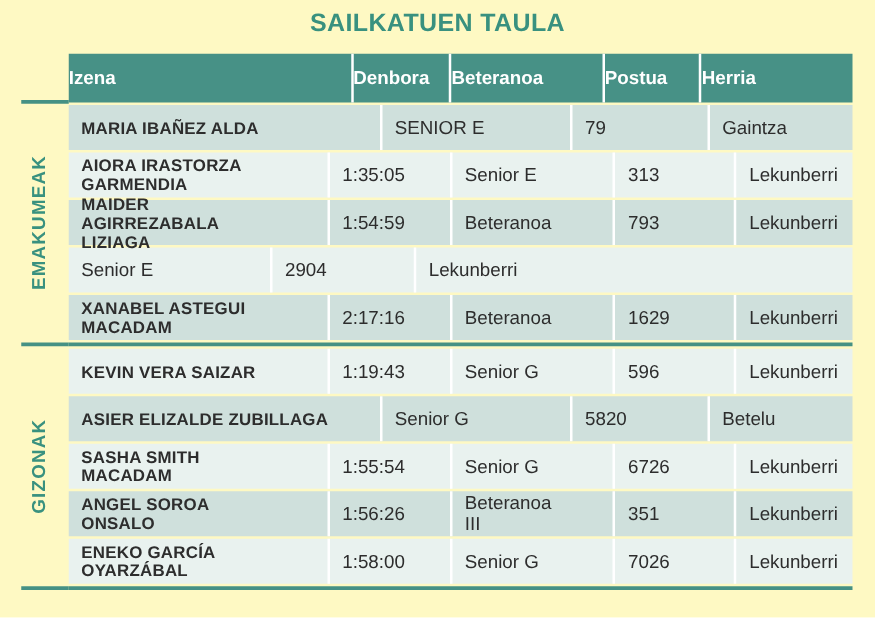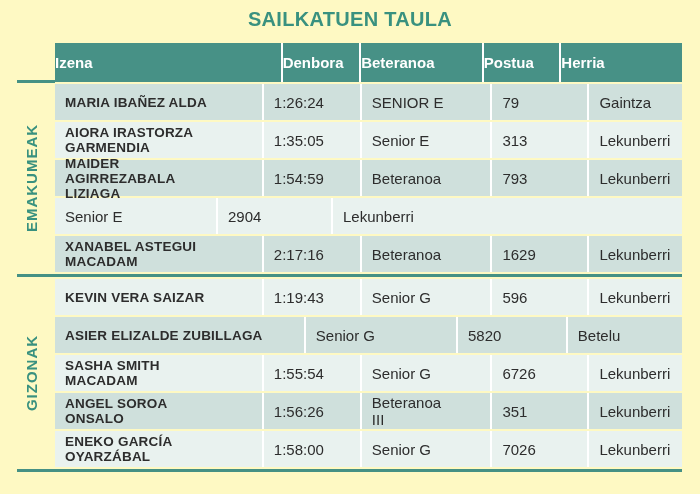--- a/index.html
+++ b/index.html
@@ -119,21 +119,20 @@
       <div class="th c0">Izena</div>
       <div class="th c1">Denbora</div>
       <div class="th c2">Beteranoa</div>
       <div class="th c3">Postua</div>
       <div class="th c4">Herria</div>
     </div>
 
     <div class="tbody sec-1">
       <div class="tr">
         <div class="td c0 name">MARIA IBAÑEZ ALDA</div>
-        <div class="td c1">1:26:24</div>
         <div class="td c2">SENIOR E</div>
         <div class="td c3">79</div>
         <div class="td c4">Gaintza</div>
       </div>
       <div class="tr">
         <div class="td c0 name">AIORA IRASTORZA GARMENDIA</div>
         <div class="td c1">1:35:05</div>
         <div class="td c2">Senior E</div>
         <div class="td c3">313</div>
         <div class="td c4">Lekunberri</div>

